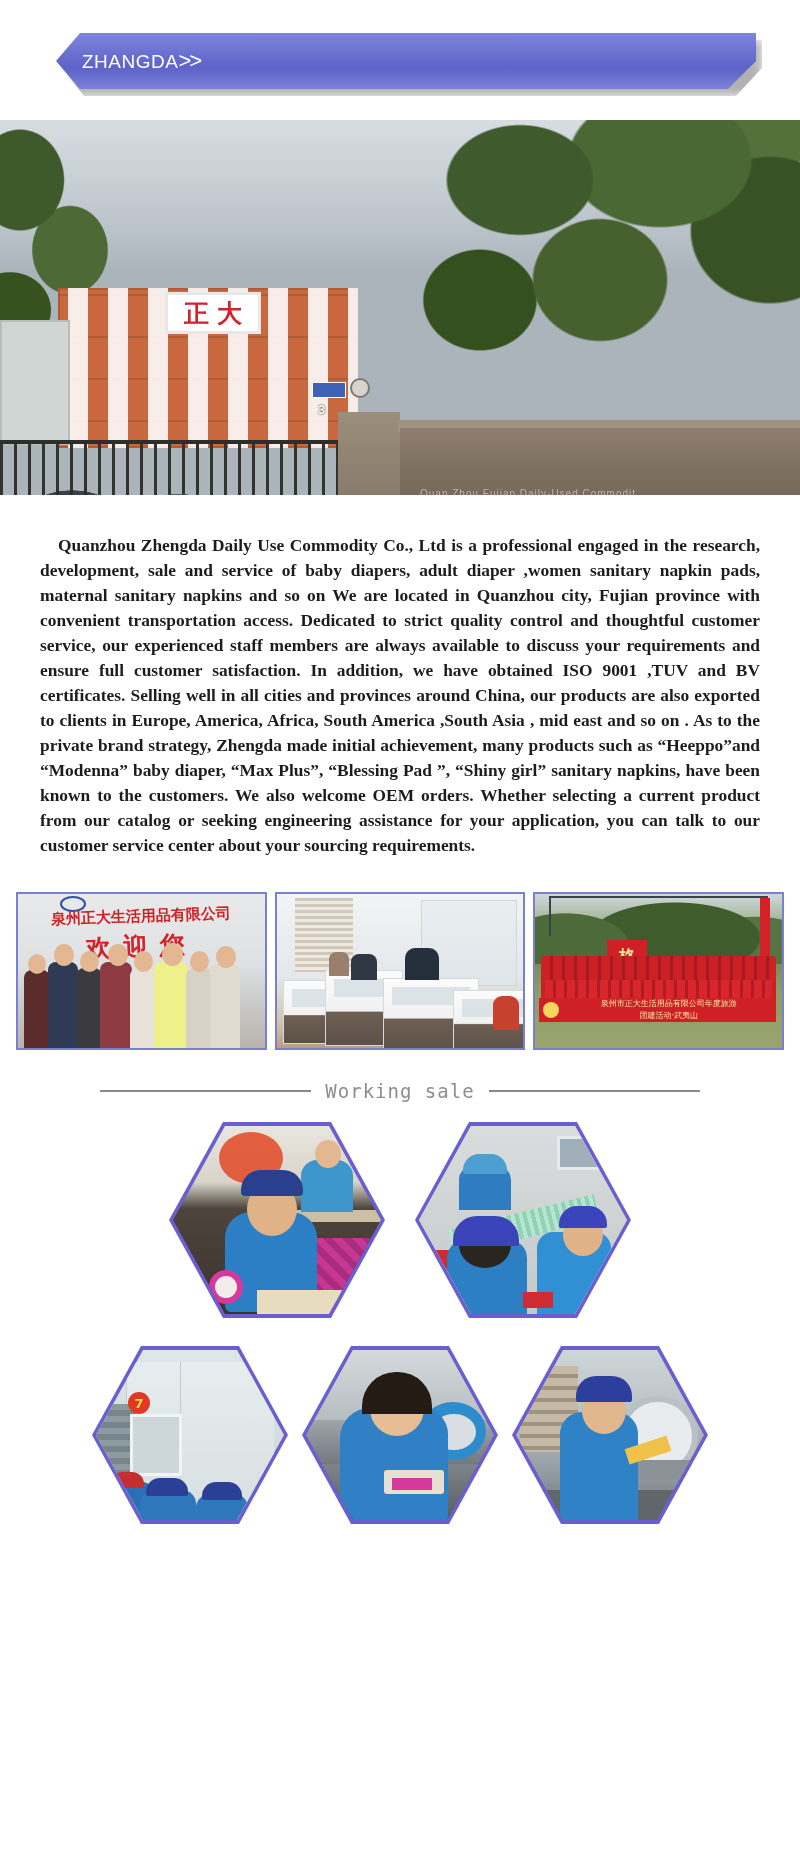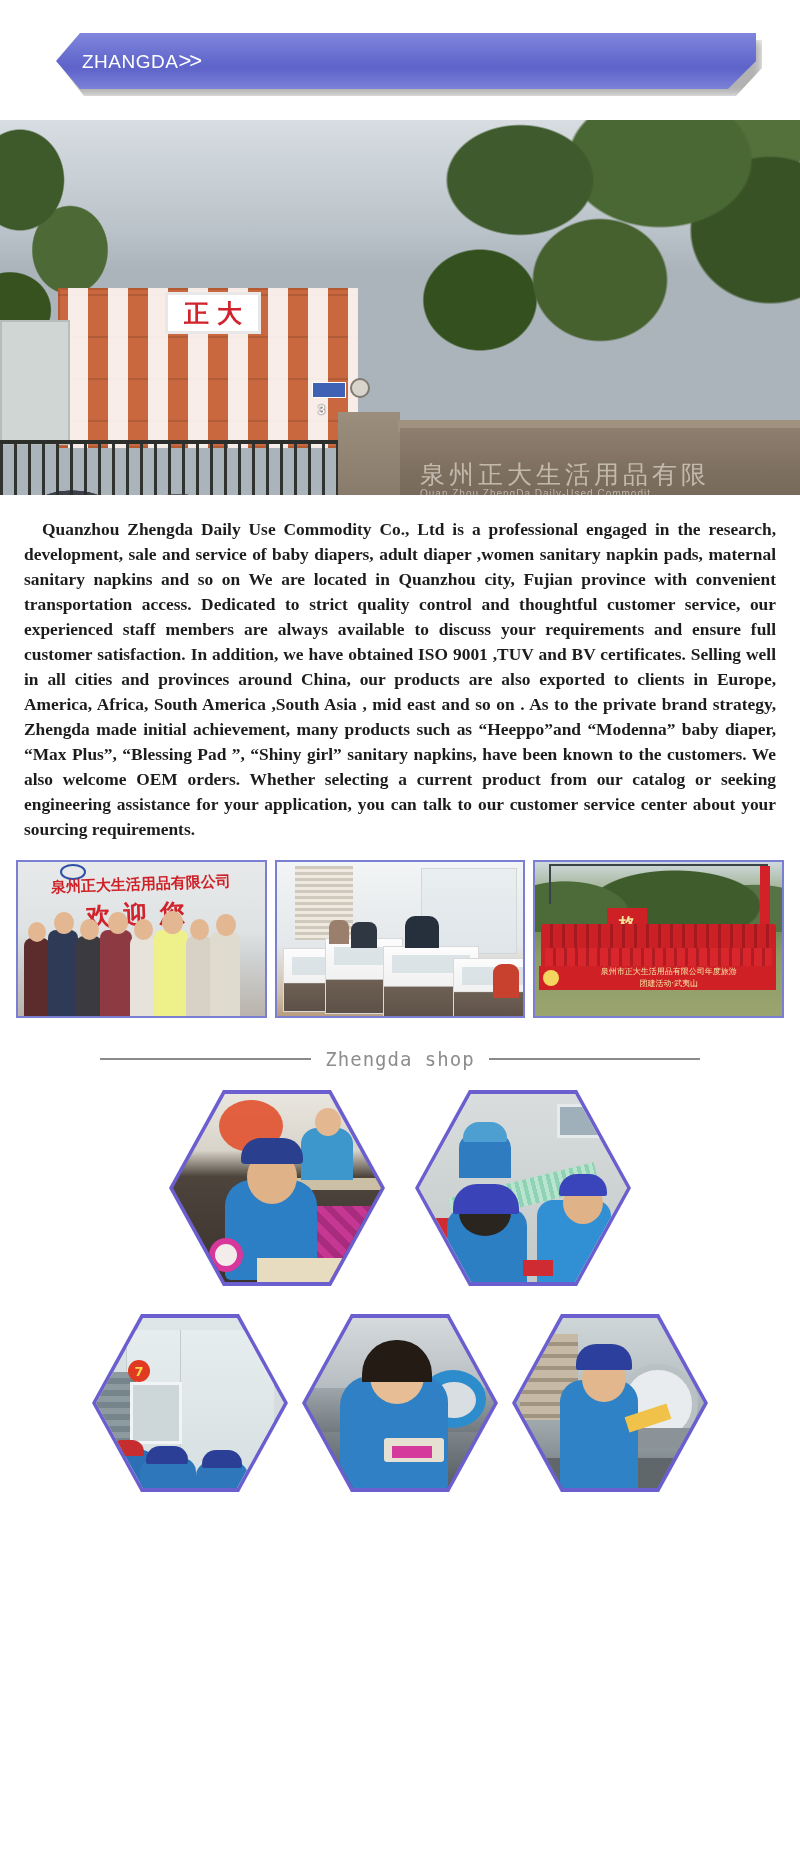--- a/index.html
+++ b/index.html
@@ -196,21 +196,21 @@
     position: absolute; left: 350px; top: 258px;
     width: 20px; height: 20px; border-radius: 50%;
     background: #d8d4cc; border: 2px solid #7e7a72;
   }
 
   
   .about {
     padding: 22px 24px 10px 24px;
   }
   .about p {
-    margin: 0;
+    margin: 16px;
     font-family: "Liberation Serif", serif;
     font-weight: bold;
     font-size: 17.4px;
     line-height: 25px;
     color: #1c1c1c;
     text-indent: 18px;
     text-align: justify;
     text-justify: inter-word;
   }
 
@@ -518,22 +518,21 @@
   <div class="hero-cars"></div>
   <div class="hero-signpost">
     <div class="plate"></div>
     <div class="num">3</div>
   </div>
   <div class="hero-lamp"></div>
   <div class="hero-pillar"></div>
 
   <div class="hero-wall-top"></div>
   <div class="hero-wall"></div>
-  <div class="hero-wall-text">泉州正大生活用品有限</div>
-  <div class="hero-wall-sub">Quan Zhou ZhengDa Daily-Used Commodit</div>
+  <div class="hero-wall-sub">Quan Zhou Fujian Daily-Used Commodit</div>
 
 </div>
 
 <div class="about">
   <p>Quanzhou Zhengda Daily Use Commodity Co., Ltd  is a professional engaged in the research, development, sale and service of baby diapers, adult diaper ,women sanitary napkin pads, maternal sanitary napkins and so on We are located in  Quanzhou city, Fujian province with convenient transportation access. Dedicated to strict quality control and thoughtful customer service, our experienced staff members are always available to discuss your requirements and ensure full customer satisfaction. In addition, we have obtained ISO 9001 ,TUV and BV certificates.  Selling well in all cities and provinces around China, our products are also exported to clients in Europe, America, Africa, South America ,South Asia , mid east and so on . As to the private brand strategy, Zhengda made initial achievement, many products such as “Heeppo”and “Modenna” baby diaper, “Max Plus”, “Blessing Pad ”, “Shiny girl” sanitary napkins, have been known to the customers. We also welcome OEM orders. Whether selecting a current product from our catalog or seeking engineering assistance for your application, you can talk to our customer service center about your sourcing requirements.</p>
 </div>
 
 <div class="photo-row">
 
   <div class="photo-card ph1">
@@ -592,21 +591,21 @@
       <span class="em"></span>
       <span>泉州市正大生活用品有限公司年度旅游</span><br>
       <span>团建活动·武夷山</span>
     </div>
   </div>
 
 </div>
 
 <div class="divider">
   <div class="rule"></div>
-  <div class="label">Zhengda shop</div>
+  <div class="label">Working sale</div>
   <div class="rule"></div>
 </div>
 
 <div class="hex-row row-top">
 
   <div class="hex">
     <div class="hex-inner hx1">
       <div class="wheel"></div>
       <div class="bench"></div>
       <div class="coworker"></div>

